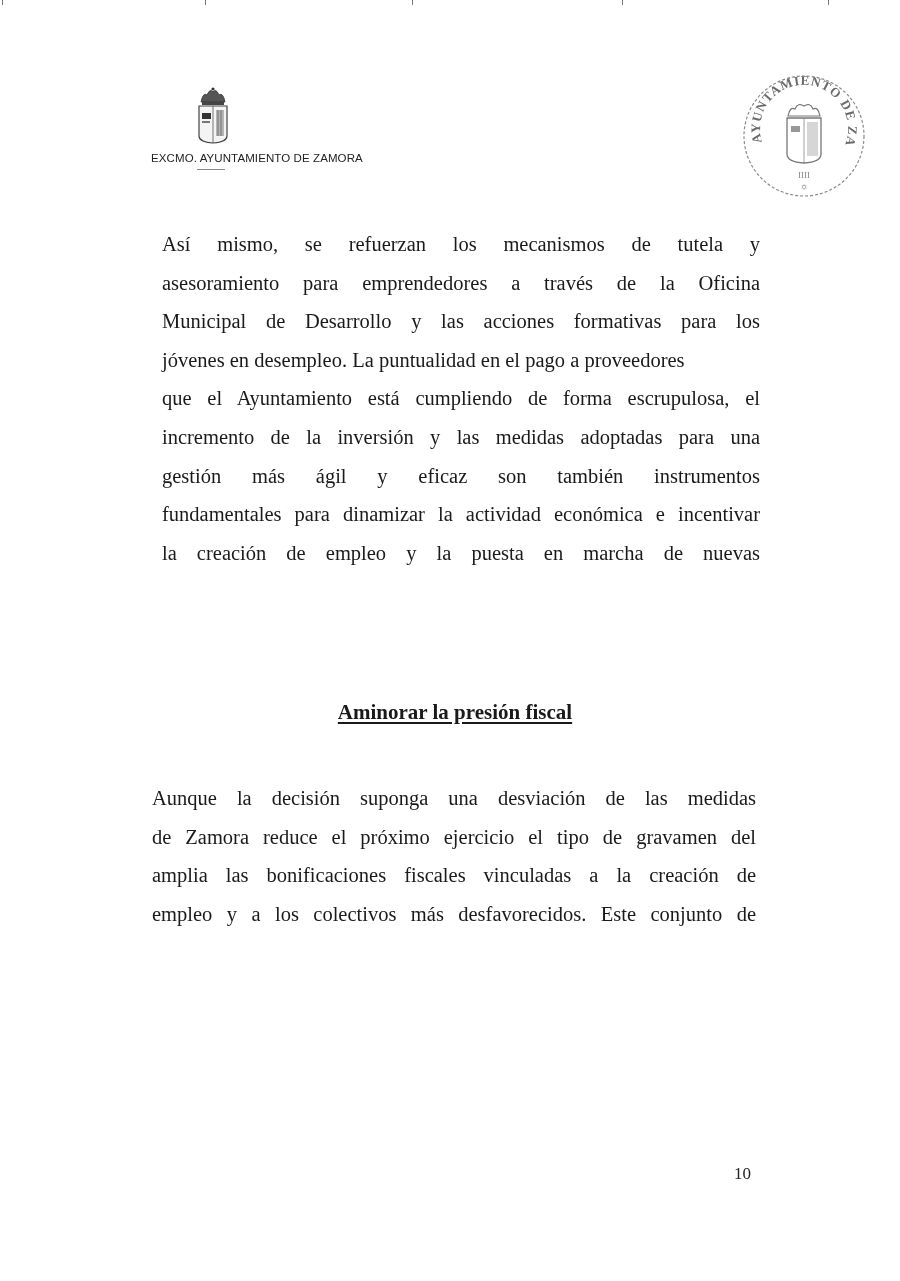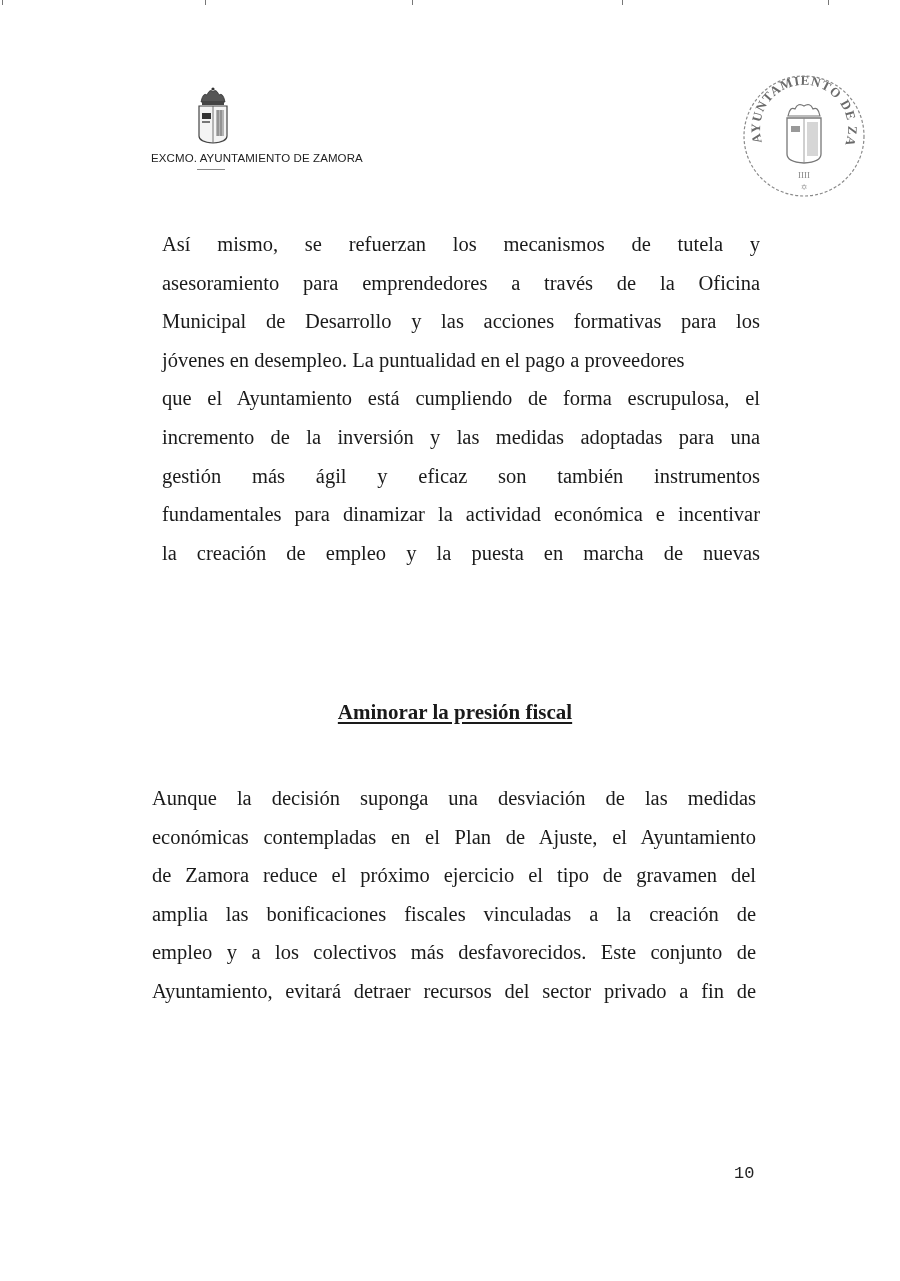--- a/index.html
+++ b/index.html
@@ -95,21 +95,20 @@
       text-underline-offset: 3px;
       padding-left: 10px;
       box-sizing: border-box;
     }
     .page-number {
       position: absolute;
       left: 734px;
       top: 1164px;
       font-size: 17px;
       color: #222;
-      font-family: Liberation Mono, monospace;
     }
     .scan-mark {
       position: absolute;
       top: 0;
       width: 1px;
       height: 5px;
       background: #777;
     }
   </style>
 </head>
@@ -172,21 +171,19 @@
     <span class="line">incremento de la inversión y las medidas adoptadas para una</span>
     <span class="line">gestión más ágil y eficaz son también  instrumentos</span>
     <span class="line">fundamentales para dinamizar la actividad económica e incentivar</span>
     <span class="line">la creación de empleo y la puesta en marcha de nuevas</span>
   </div>
 
   <div class="section-heading">Aminorar la presión fiscal</div>
 
   <div class="text-block block-2">
     <span class="line">Aunque la decisión suponga una desviación de las medidas</span>
-    <span class="line">económicas contempladas en el Plan de Ajuste, el Ayuntamiento</span>
     <span class="line">de Zamora reduce el próximo ejercicio el tipo de gravamen del</span>
     <span class="line">amplia las bonificaciones fiscales vinculadas a la creación de</span>
     <span class="line">empleo y a los colectivos más desfavorecidos.  Este conjunto de</span>
-    <span class="line">Ayuntamiento, evitará detraer recursos del sector privado a fin de</span>
   </div>
 
   <div class="page-number">10</div>
 </div>
 
 </body></html>

